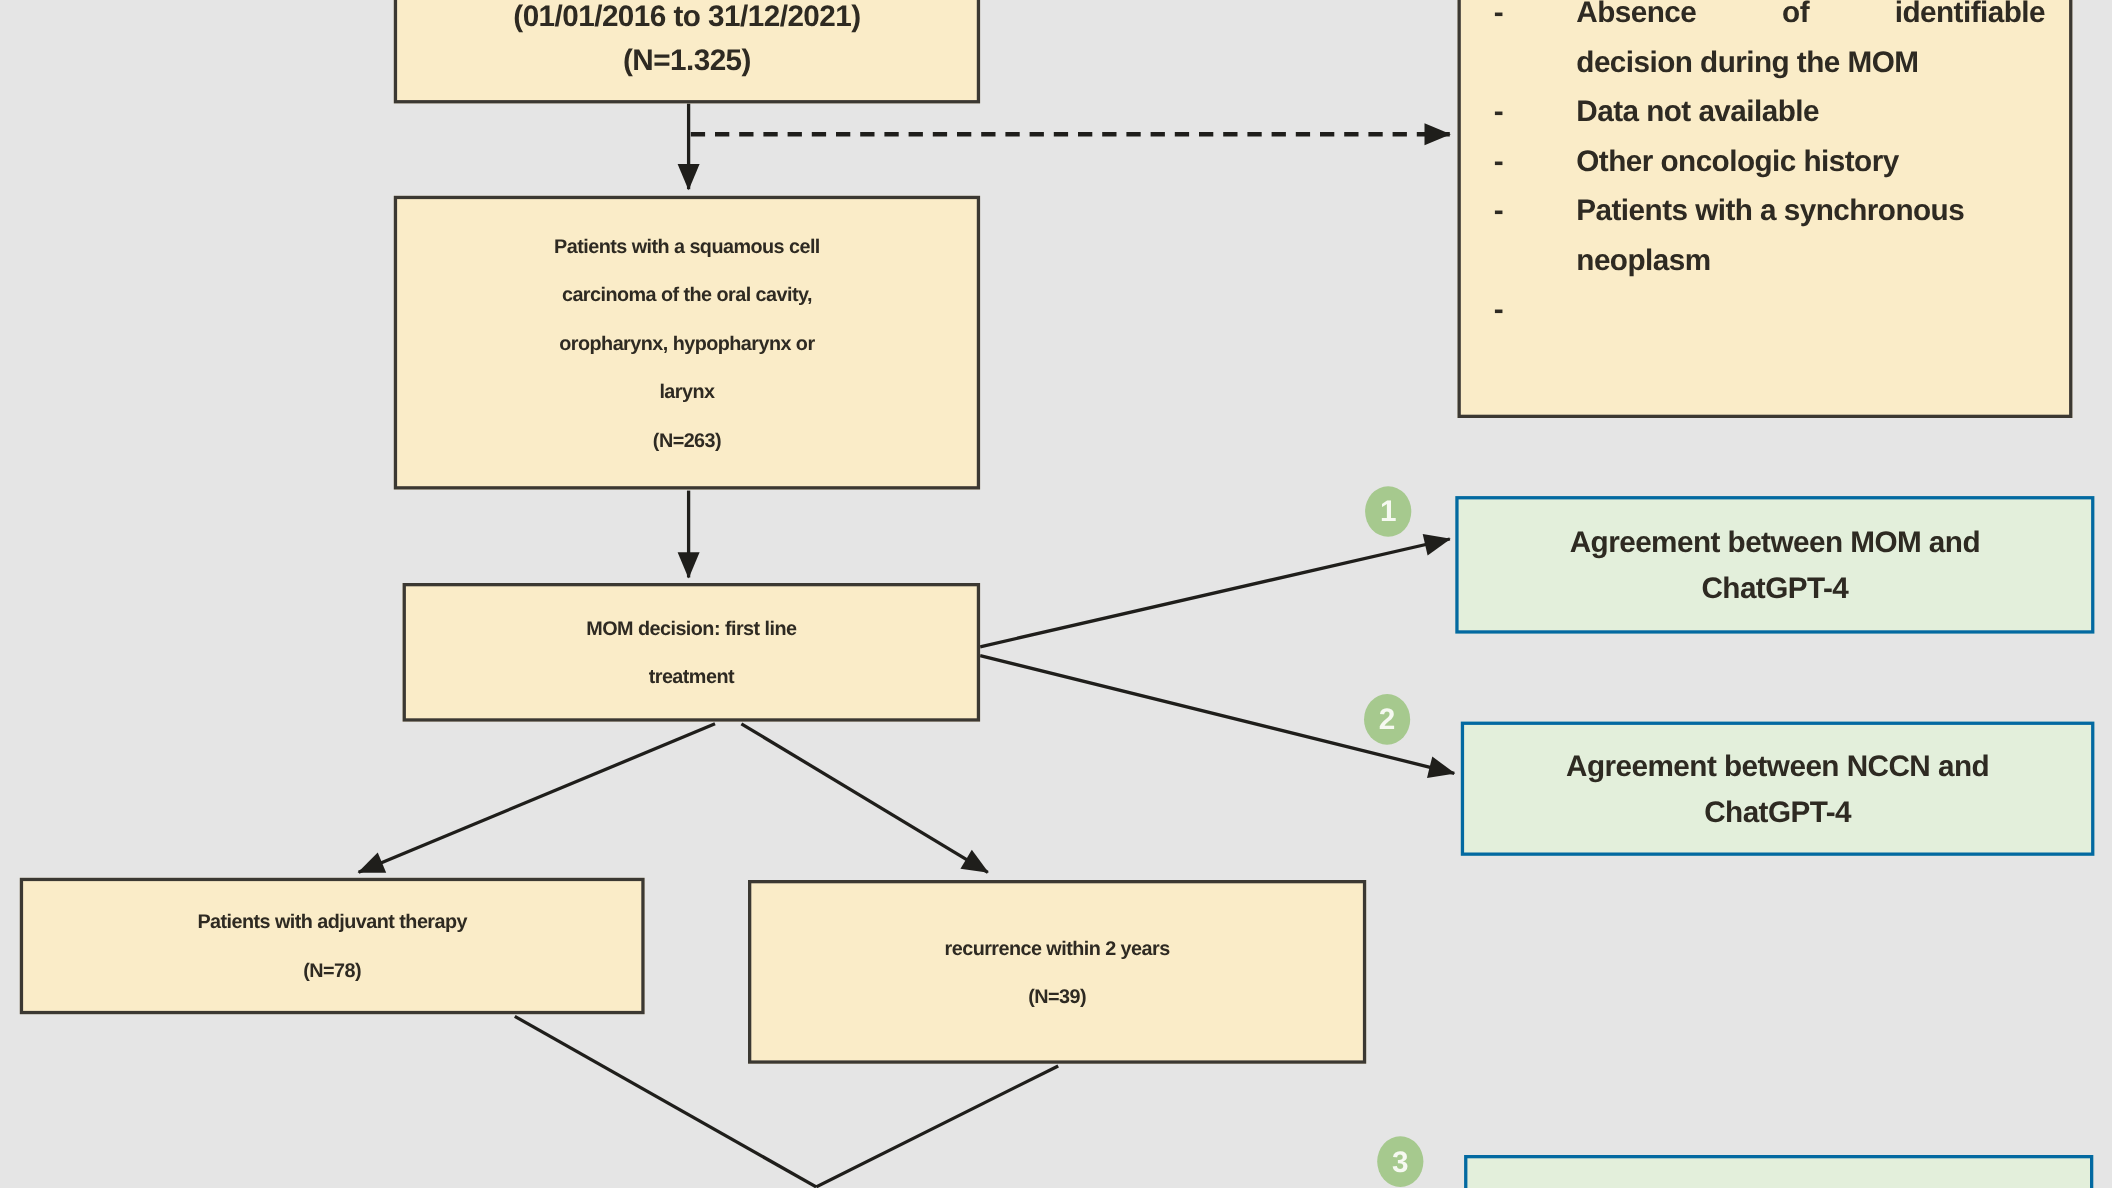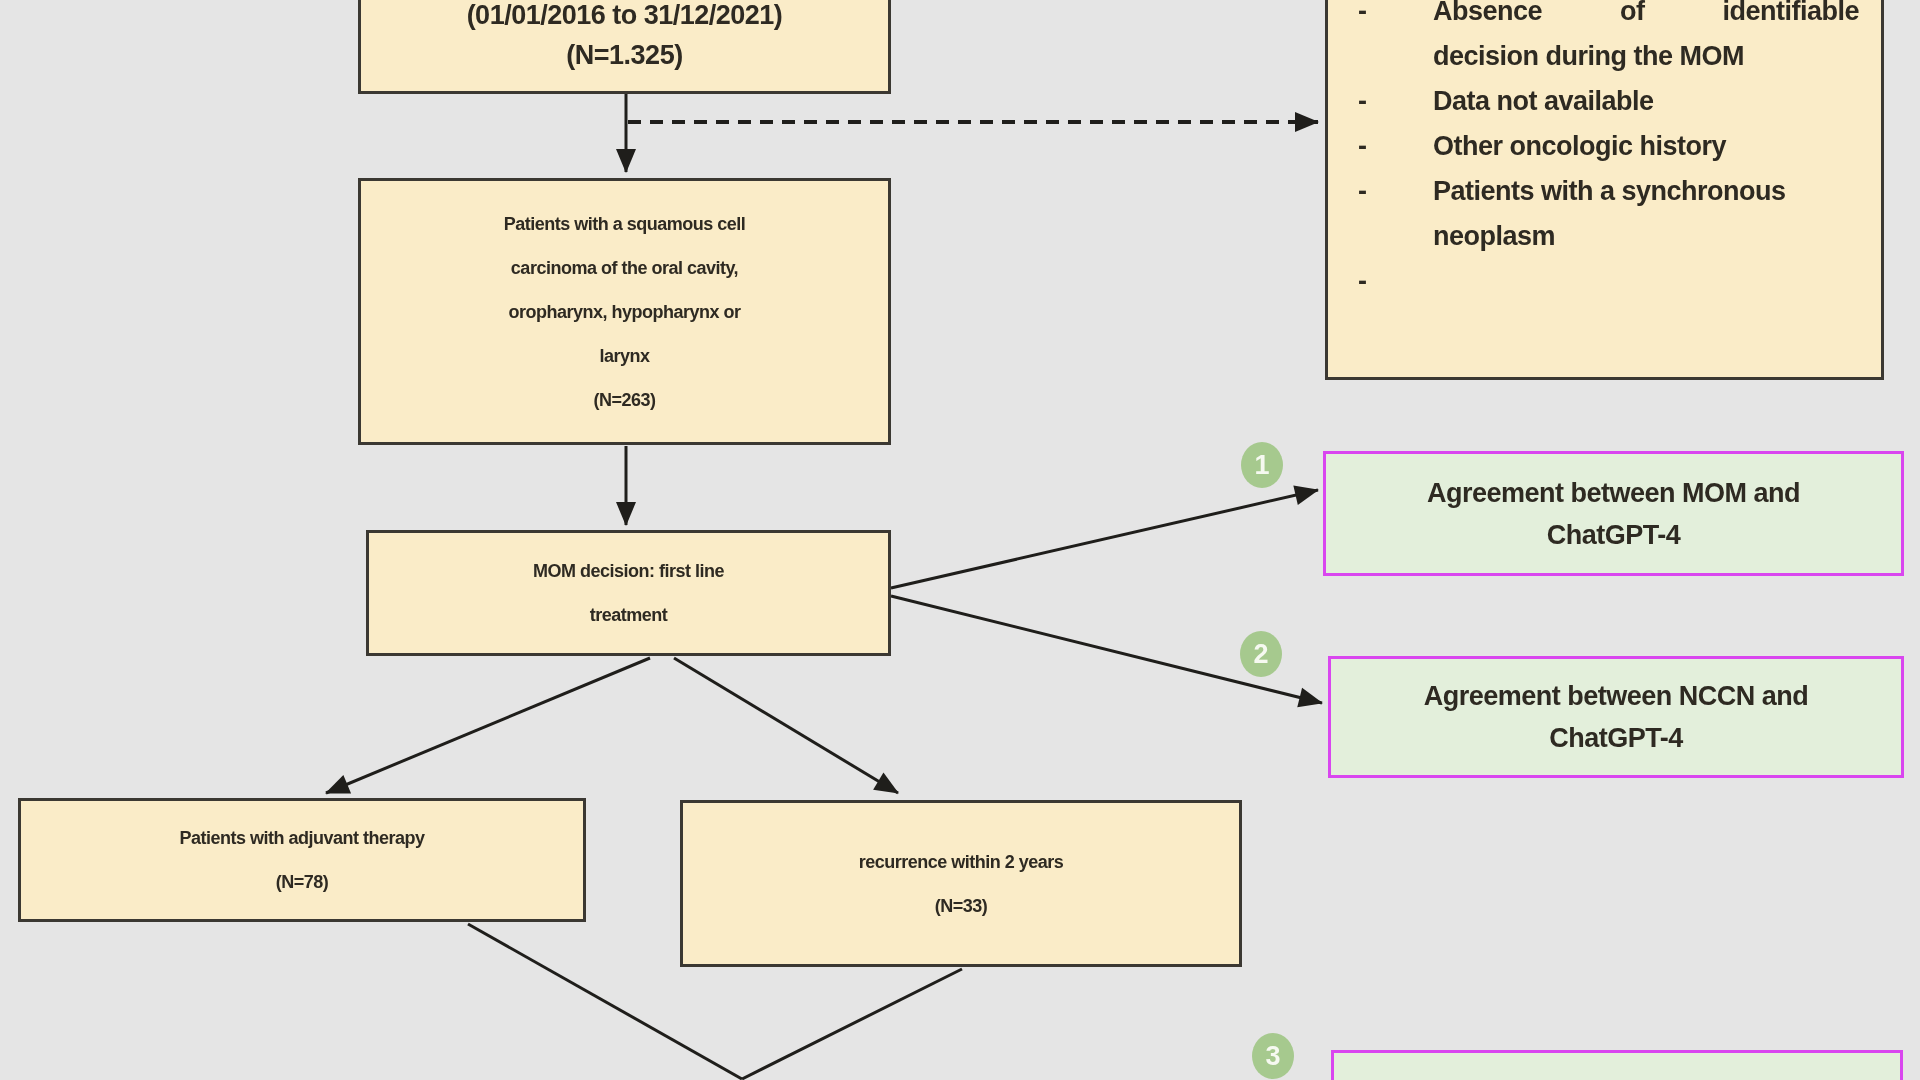--- a/index.html
+++ b/index.html
@@ -20,21 +20,21 @@
     align-items:center;justify-content:center;
     text-align:center;
     letter-spacing:-0.5px;
   }
   .yellow{
     background:#faecc8;
     border:3px solid #3b3832;
   }
   .green{
     background:#e3efdb;
-    border:3px solid #d946ef;
+    border:3px solid #0369a1;
   }
   .node .ln{width:100%;}
   .fs27{font-size:18px;line-height:44px;}
   .fs27t{font-size:27px;line-height:40px;}
   .fs27g{font-size:27px;line-height:42px;}
   
   #box-exclusion{
     justify-content:flex-start;
     align-items:stretch;
     text-align:left;
@@ -158,19 +158,19 @@
       <div class="ln">ChatGPT-4</div>
     </div>
 
   <div class="node yellow fs27" style="left:18px;top:798px;width:568px;height:124px;">
       <div class="ln">Patients with adjuvant therapy</div>
       <div class="ln">(N=78)</div>
     </div>
 
   <div class="node yellow fs27" style="left:680px;top:800px;width:562px;height:167px;">
       <div class="ln">recurrence within 2 years</div>
-      <div class="ln">(N=33)</div>
+      <div class="ln">(N=39)</div>
     </div>
 
   <div class="badge" style="left:1252px;top:1033px;">3</div>
   <div class="node green fs27g" style="left:1331px;top:1050px;width:572px;height:80px;"></div>
 
 </div>
 
 </body></html>

